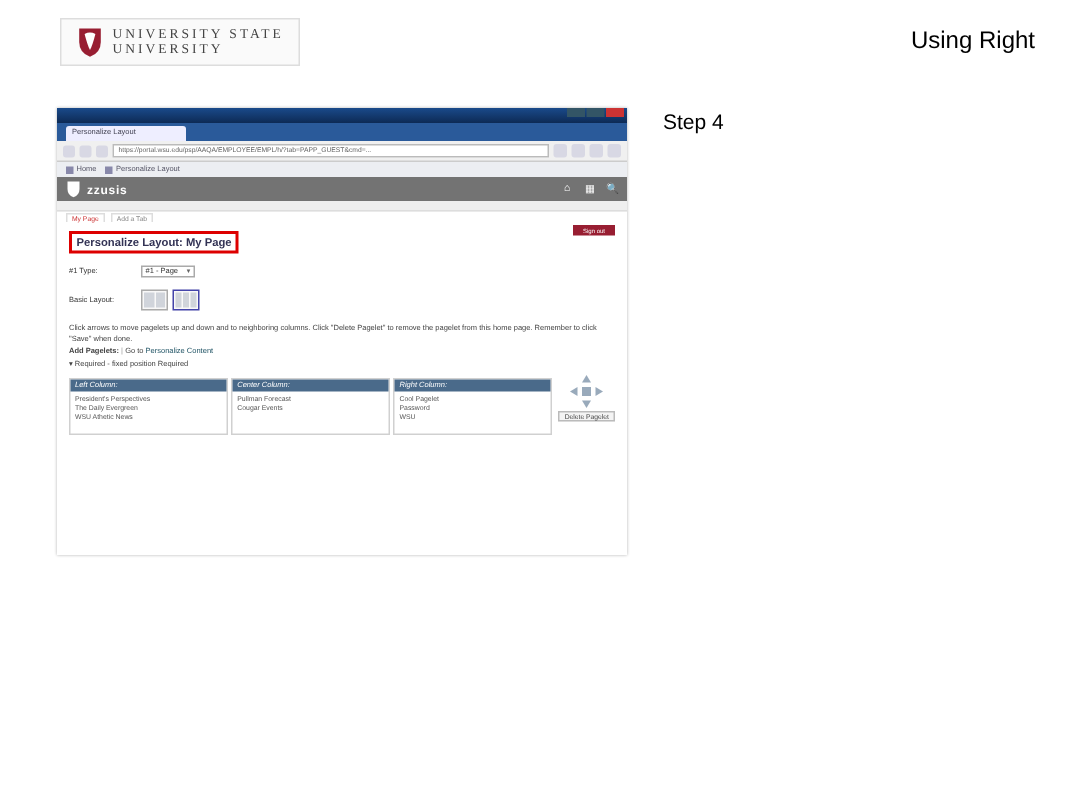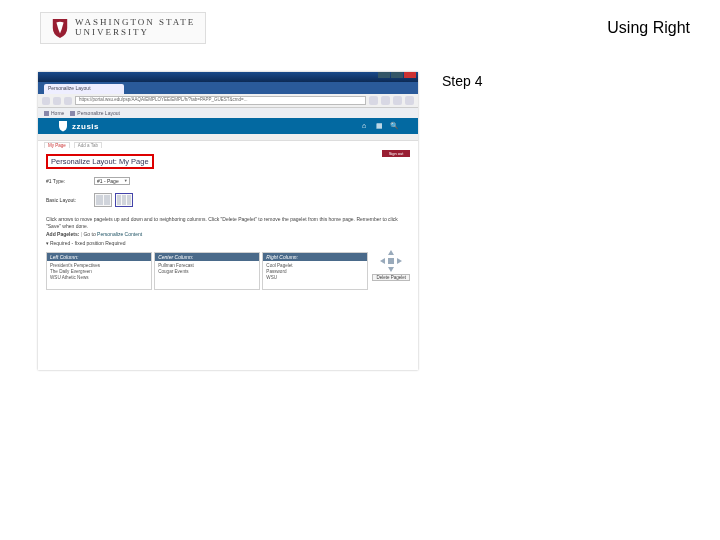--- a/index.html
+++ b/index.html
@@ -26,34 +26,34 @@
   .tab-row { height: 12px; background: #2a5a9a; display: flex; align-items: flex-end; padding-left: 6px; }
   .btab { background: #eef; height: 10px; width: 80px; border-radius: 2px 2px 0 0; font-size: 5px; padding: 1px 4px; color: #445; }
   .url-row { height: 14px; background: #f0f0f0; display: flex; align-items: center; padding: 0 4px; gap: 3px; border-bottom: 1px solid #ccc; }
   .url-btn { width: 8px; height: 8px; background: #d8d8e4; border-radius: 2px; }
   .url-bar { flex: 1; background: #fff; border: 1px solid #bbb; height: 9px; font-size: 4.5px; padding: 0 3px; color: #666; overflow: hidden; white-space: nowrap; }
   .url-icon { width: 9px; height: 9px; background: #d8d8e4; border-radius: 2px; }
   .bookmark-row { height: 10px; background: #eceef2; display: flex; align-items: center; padding: 0 6px; gap: 6px; font-size: 5px; color: #556; }
   .bk-item { display: flex; align-items: center; gap: 2px; }
   .bk-square { width: 5px; height: 5px; background: #88a; }
   
-  .wsu-bar { height: 16px; background: #0369a1; display: flex; align-items: center; justify-content: space-between; padding: 0 20px; }
+  .wsu-bar { height: 16px; background: #737373; display: flex; align-items: center; justify-content: space-between; padding: 0 6px; }
   .wsu-left { display: flex; align-items: center; gap: 4px; }
   .wsu-shield-sm { width: 10px; height: 12px; }
   .wsu-logo-txt { color: #fff; font-size: 8px; font-weight: bold; letter-spacing: 0.5px; }
   .wsu-right { display: flex; gap: 6px; }
   .wsu-icon { width: 8px; height: 8px; color: #fff; font-size: 7px; }
   .gray-bar { height: 7px; background: #efefef; border-bottom: 1px solid #ddd; }
   .little-tabs { display: flex; gap: 4px; padding: 1px 6px 0 6px; font-size: 4.5px; }
   .ltab { color: #c33; border: 1px solid #ddd; border-bottom: none; padding: 0 3px; background: #fff; }
   .ltab.idle { color: #888; }
   
   .page-body { padding: 6px 8px; position: relative; }
   .signout-btn { position: absolute; top: 2px; right: 8px; width: 28px; height: 7px; background: #981e32; font-size: 4px; color: #fff; text-align: center; line-height: 7px; }
-  .pl-heading { border: 2px solid #d00; padding: 1px 3px; font-size: 7.5px; color: #335; font-weight: normal; display: inline-block; background: #fff; }
+  .pl-heading { border: 2px solid #d00; padding: 1px 3px; font-size: 7.5px; color: #335; font-weight: bold; display: inline-block; background: #fff; }
   .cfg-row { display: flex; gap: 10px; margin-top: 8px; font-size: 5px; align-items: center; }
   .cfg-label { min-width: 38px; }
   .cfg-drop { border: 1px solid #aaa; padding: 0 10px 0 2px; position: relative; background: #fff; }
   .cfg-drop::after { content: "▼"; position: absolute; right: 1px; font-size: 4px; color: #666; }
   .layout-pick { display: flex; gap: 3px; }
   .layout-box { width: 18px; height: 14px; border: 1px solid #aaa; background: #f8f8f8; display: flex; gap: 1px; padding: 1px; }
   .layout-box.sel { border: 1px solid #44a; }
   .lc { flex: 1; background: #d0d4db; }
   .blurb { margin-top: 9px; font-size: 5px; color: #444; line-height: 1.3; display: flex; flex-direction: column; gap: 2px; }
   .link-txt { color: #256; }
@@ -78,21 +78,21 @@
 </head>
 <body>
 
 <div class="header">
   <div class="logo-block">
     <svg class="shield" viewBox="0 0 20 24">
         <path d="M2 2 H18 V12 Q18 20 10 23 Q2 20 2 12 Z" fill="#981e32"></path>
         <path d="M6 6 Q10 4 14 6 Q12 14 10 18 Q8 14 6 6 Z" fill="#fff"></path>
       </svg>
     <div class="logo-text">
-      <div class="logo-line1">WASHINGTON STATE</div>
+      <div class="logo-line1">UNIVERSITY STATE</div>
       <div class="logo-line2">UNIVERSITY</div>
     </div>
   </div>
   <div class="title-right">Using Right</div>
 </div>
 
 <div class="content">
   <div class="shot-col">
     <div class="browser-frame">
       <div class="win-titlebar">

